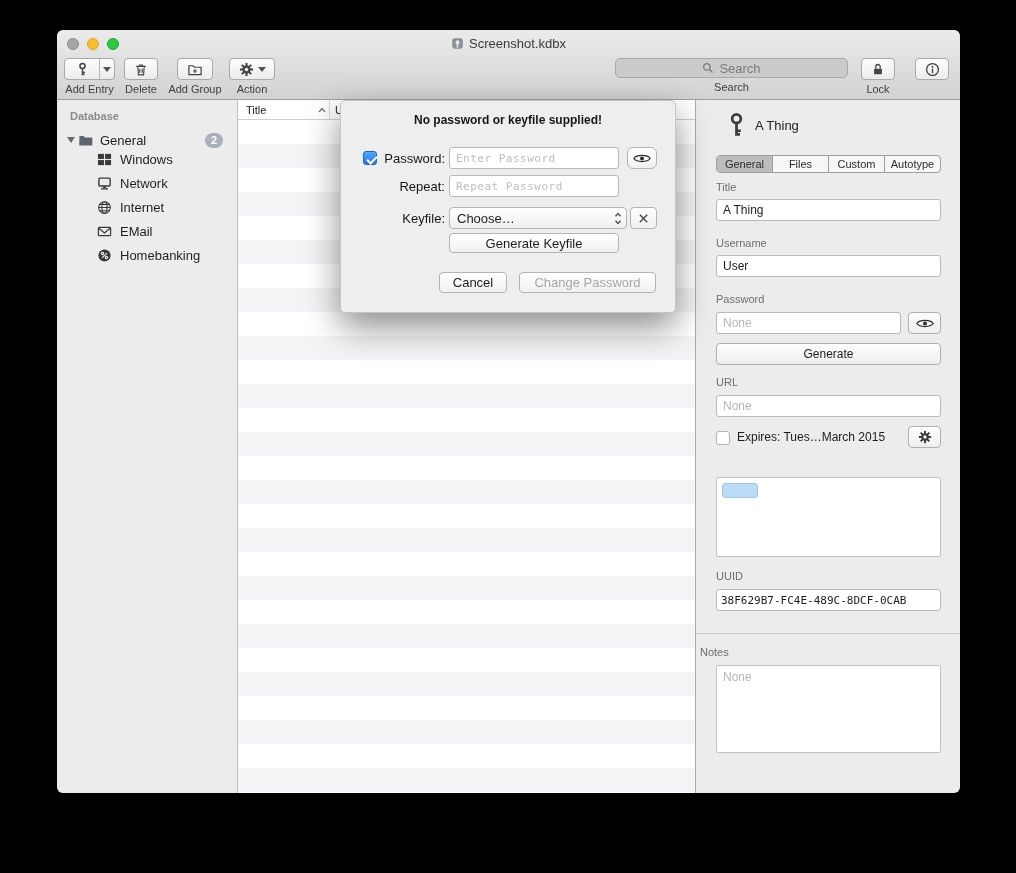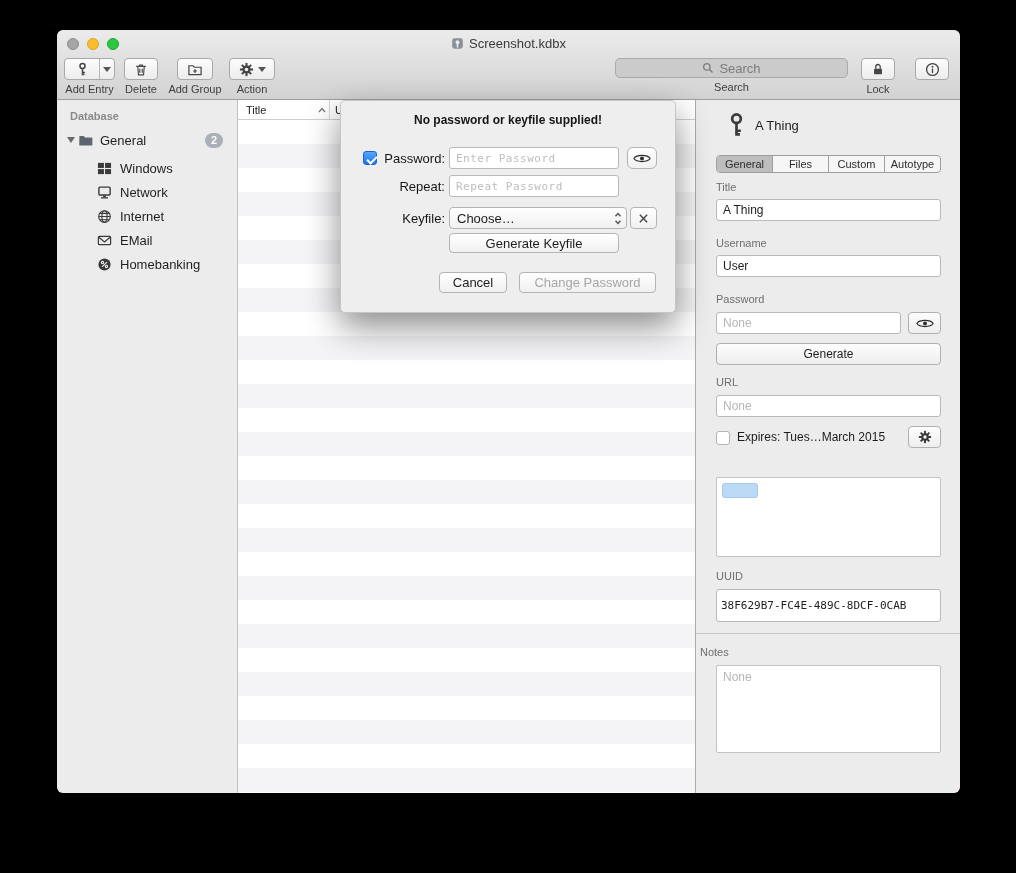--- a/index.html
+++ b/index.html
@@ -41,21 +41,21 @@
 
   
   .sidebar{position:absolute;top:70px;left:0;width:181px;bottom:0;background:#ececec;border-right:1px solid #c0c0c0;}
   .src-header{font-size:11px;font-weight:bold;color:#8a8a8a;padding:10px 4px 6px 13px;}
   .src-group{height:24px;display:flex;align-items:center;padding-left:8px;font-size:13px;color:#1f1f1f;}
   .disc{width:12px;display:flex;justify-content:center;}
   .tri-disc{width:0;height:0;border-left:4.5px solid transparent;border-right:4.5px solid transparent;border-top:6px solid #6a6a6a;}
   .src-group .g-label{margin-left:6px;}
   .badge{margin-left:auto;margin-right:14px;background:#a9b0b9;color:#fff;font-size:11px;font-weight:bold;
          border-radius:9px;padding:1px 6px;line-height:13px;}
-  .src-item{height:24px;display:flex;align-items:flex-end;padding-left:40px;font-size:13px;color:#1f1f1f;gap:8px;}
+  .src-item{height:24px;display:flex;align-items:flex-start;padding-left:40px;font-size:13px;color:#1f1f1f;gap:8px;}
   .src-item svg{flex:0 0 auto;}
 
   
   .main{position:absolute;top:70px;left:181px;right:265px;bottom:0;background:#fff;}
   .tbl-header{height:20px;border-bottom:1px solid #cfcfcf;display:flex;align-items:center;
               font-size:11px;color:#222;background:#fff;}
   .col-title{width:92px;height:100%;display:flex;align-items:center;padding-left:8px;border-right:1px solid #d8d8d8;}
   .col-title .sort{margin-left:auto;margin-right:3px;display:flex;}
   .col-user{padding-left:5px;}
   .tbl-body{position:absolute;top:20px;left:0;right:0;bottom:0;
@@ -354,21 +354,21 @@
         </g>
       </svg>
     </div>
 
     <span class="abs lbl-small" style="left:20px;top:358px;margin-top:36px;">Tags</span>
     <div class="abs tags-box">
       <span class="tag-token"></span>
     </div>
 
     <span class="abs lbl-small" style="left:20px;top:470px;">UUID</span>
-    <input class="abs insp-field uuid-field" style="top: 489px; height: 33px;" value="38F629B7-FC4E-489C-8DCF-0CAB">
+    <input class="abs insp-field uuid-field" style="top: 489px; height: 22px;" value="38F629B7-FC4E-489C-8DCF-0CAB">
 
     <div class="abs insp-div"></div>
 
     <span class="abs lbl-small" style="left:4px;top:546px;">Notes</span>
     <textarea class="abs notes-box" placeholder="None" style=""></textarea>
   </section>
 </div>
 
 <div class="dialog">
   <div class="abs dlg-msg">No password or keyfile supplied!</div>

